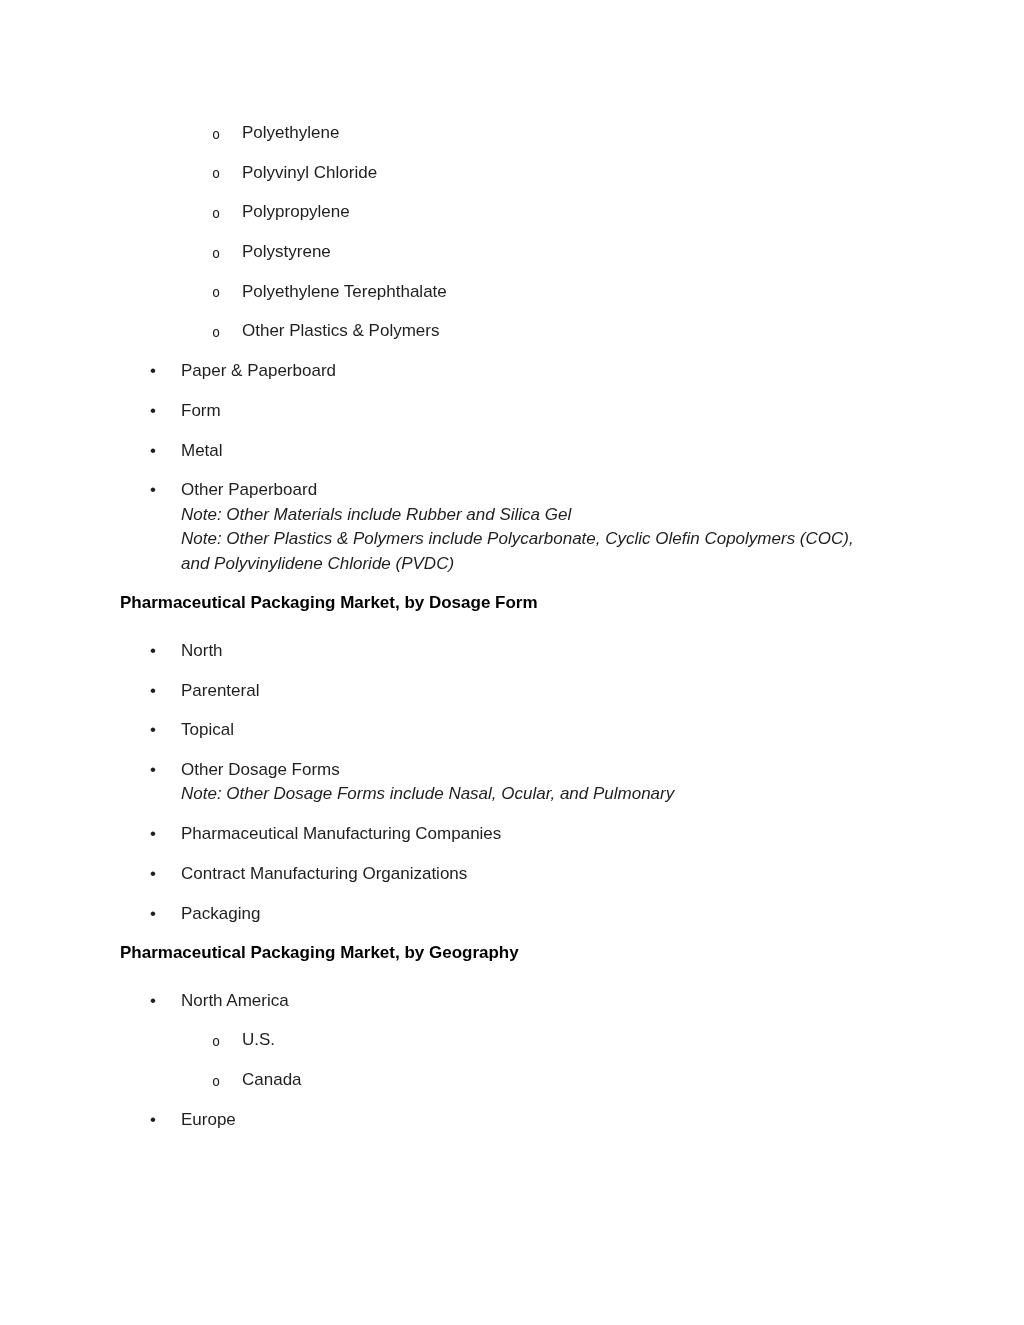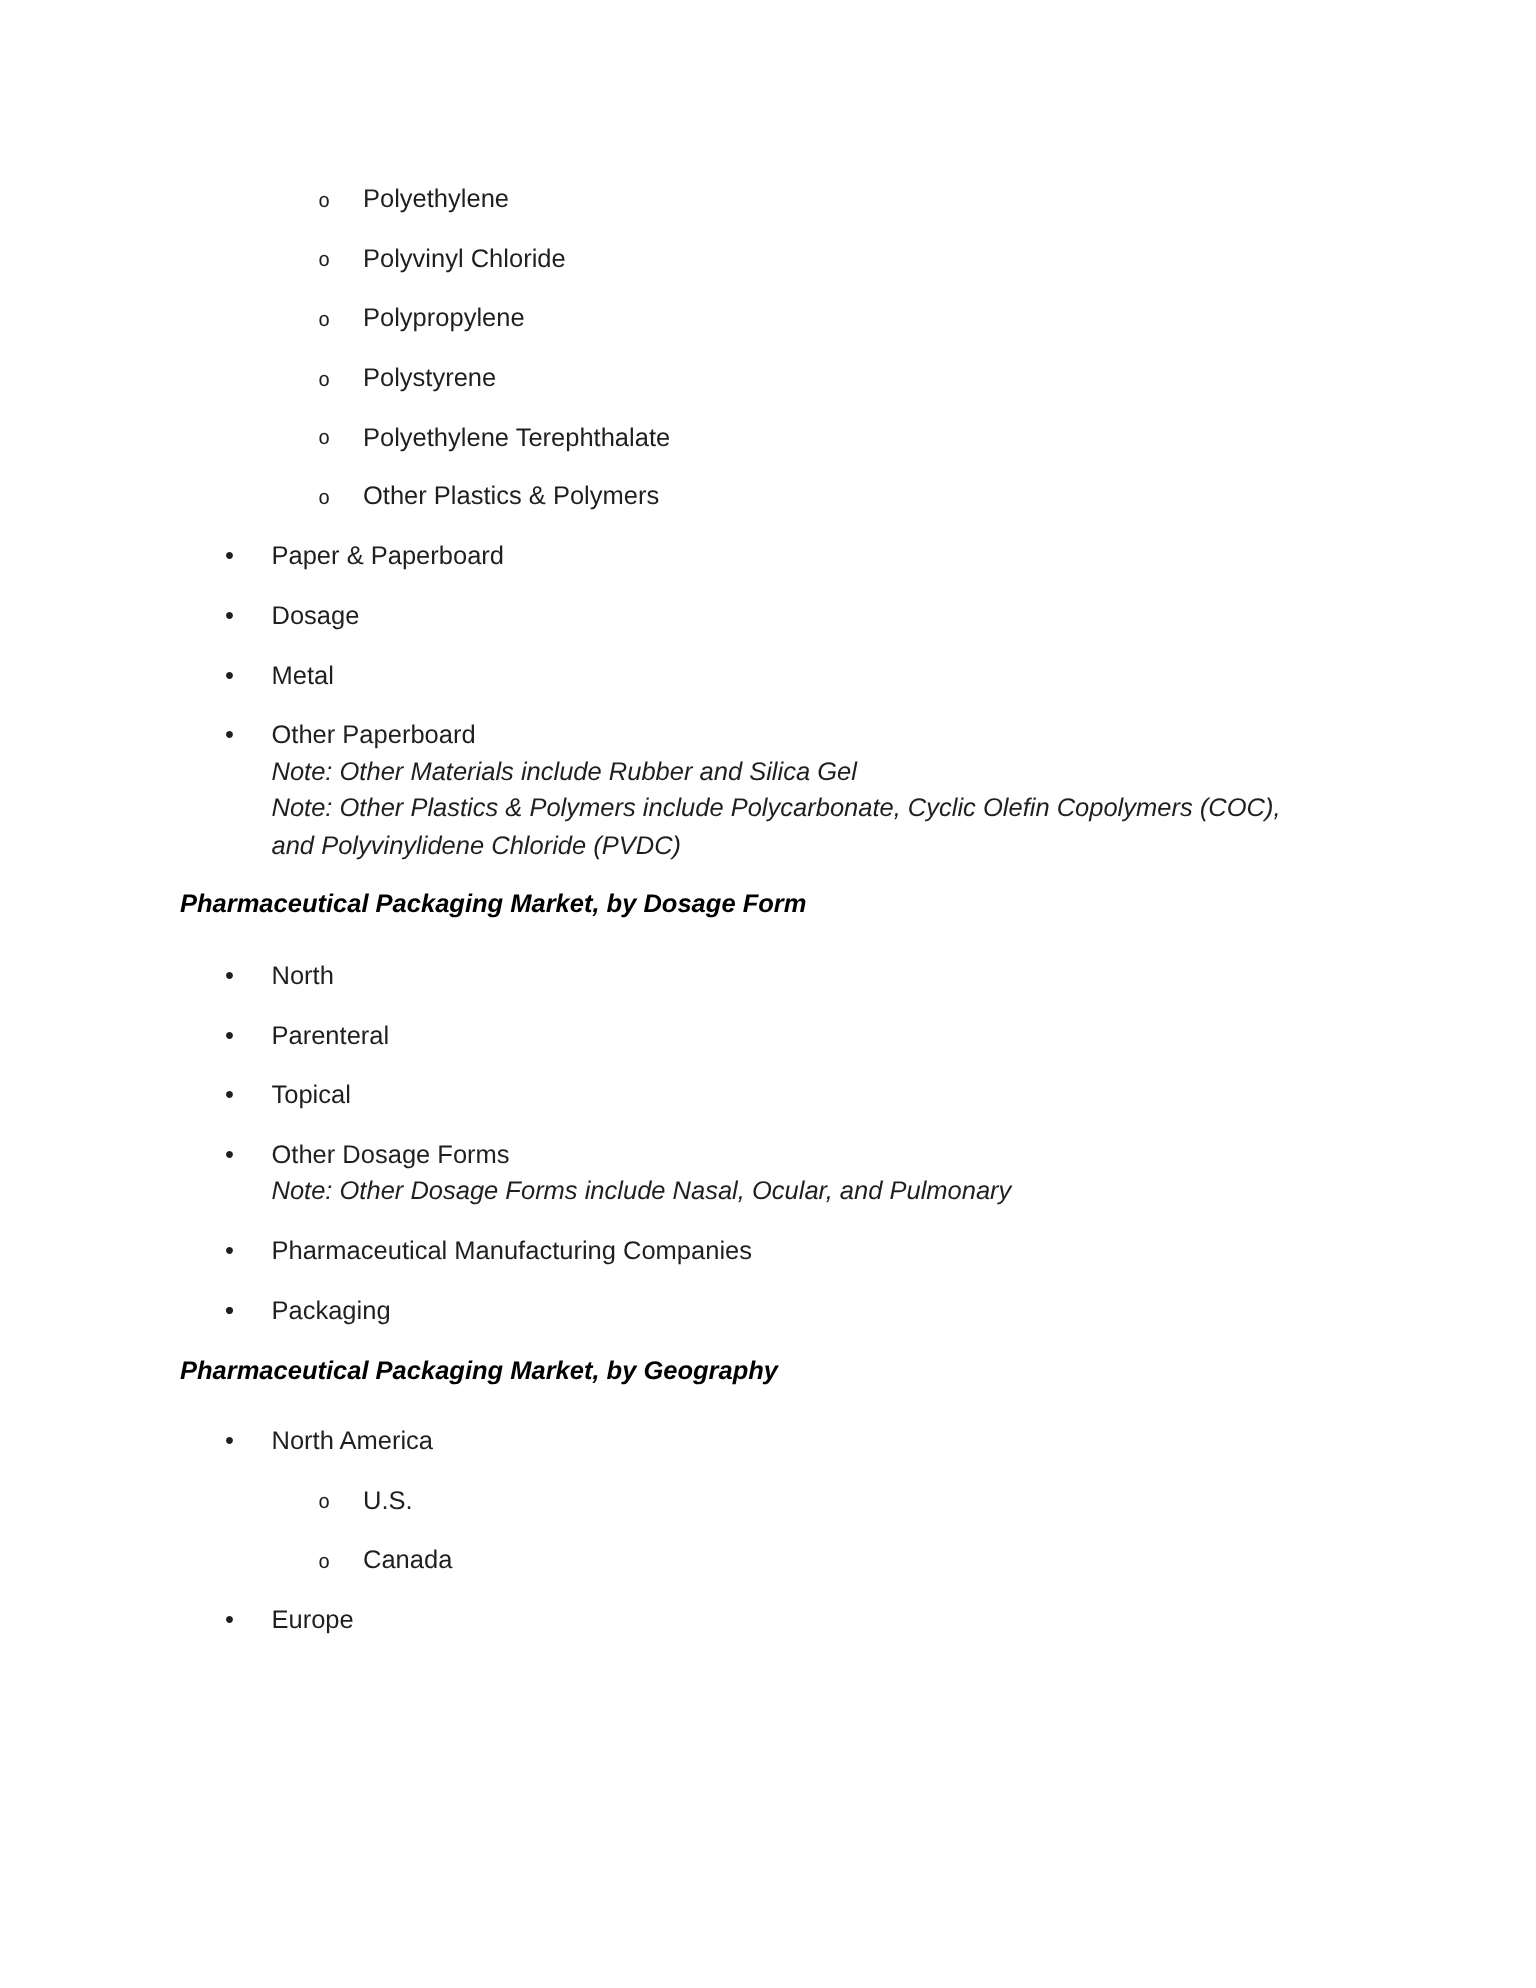--- a/index.html
+++ b/index.html
@@ -18,21 +18,20 @@
     line-height: 24.5px;
     color: #1f1f1f;
     box-sizing: border-box;
     padding: 121px 110px 0 120px;
   }
   .block { margin: 0 0 15.2px 0; }
   .heading {
     font-weight: bold;
     color: #000000;
     margin-bottom: 23px;
-    font-style: italic;
   }
   .li { position: relative; }
   .l1 { padding-left: 61px; }
   .l1 > .marker {
     position: absolute;
     left: 30px;
     top: 0;
     width: 28px;
     display: inline-block;
   }
@@ -55,30 +54,30 @@
 <body>
 
 <div id="page">
     <div class="block li l2"><span class="marker">o</span><span>Polyethylene</span></div>
     <div class="block li l2"><span class="marker">o</span><span>Polyvinyl Chloride</span></div>
     <div class="block li l2"><span class="marker">o</span><span>Polypropylene</span></div>
     <div class="block li l2"><span class="marker">o</span><span>Polystyrene</span></div>
     <div class="block li l2"><span class="marker">o</span><span>Polyethylene Terephthalate</span></div>
     <div class="block li l2"><span class="marker">o</span><span>Other Plastics &amp; Polymers</span></div>
     <div class="block li l1"><span class="marker">•</span><span>Paper &amp; Paperboard</span></div>
-    <div class="block li l1"><span class="marker">•</span><span>Dosage</span></div>
+    <div class="block li l1"><span class="marker">•</span><span>Form</span></div>
     <div class="block li l1"><span class="marker">•</span><span>Metal</span></div>
     <div class="block li l1"><span class="marker">•</span><span>Other Paperboard</span><div class="note">Note: Other Materials include Rubber and Silica Gel</div><div class="note">Note: Other Plastics &amp; Polymers include Polycarbonate, Cyclic Olefin Copolymers (COC),
 and Polyvinylidene Chloride (PVDC)</div></div>
     <div class="block heading">Pharmaceutical Packaging Market, by Dosage Form</div>
     <div class="block li l1"><span class="marker">•</span><span>North</span></div>
     <div class="block li l1"><span class="marker">•</span><span>Parenteral</span></div>
     <div class="block li l1"><span class="marker">•</span><span>Topical</span></div>
     <div class="block li l1"><span class="marker">•</span><span>Other Dosage Forms</span><div class="note">Note: Other Dosage Forms include Nasal, Ocular, and Pulmonary</div></div>
     <div class="block li l1"><span class="marker">•</span><span>Pharmaceutical Manufacturing Companies</span></div>
-    <div class="block li l1"><span class="marker">•</span></div>
+    <div class="block li l1"><span class="marker">•</span><span>Contract Manufacturing Organizations</span></div>
     <div class="block li l1"><span class="marker">•</span><span>Packaging</span></div>
     <div class="block heading">Pharmaceutical Packaging Market, by Geography</div>
     <div class="block li l1"><span class="marker">•</span><span>North America</span></div>
     <div class="block li l2"><span class="marker">o</span><span>U.S.</span></div>
     <div class="block li l2"><span class="marker">o</span><span>Canada</span></div>
     <div class="block li l1"><span class="marker">•</span><span>Europe</span></div>
   </div>
 
 </body></html>

